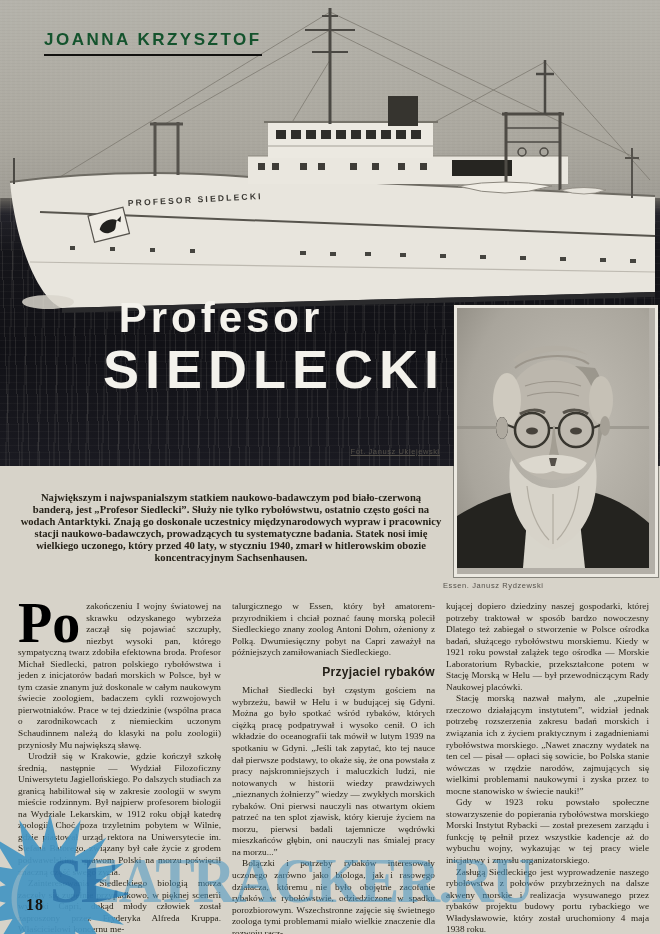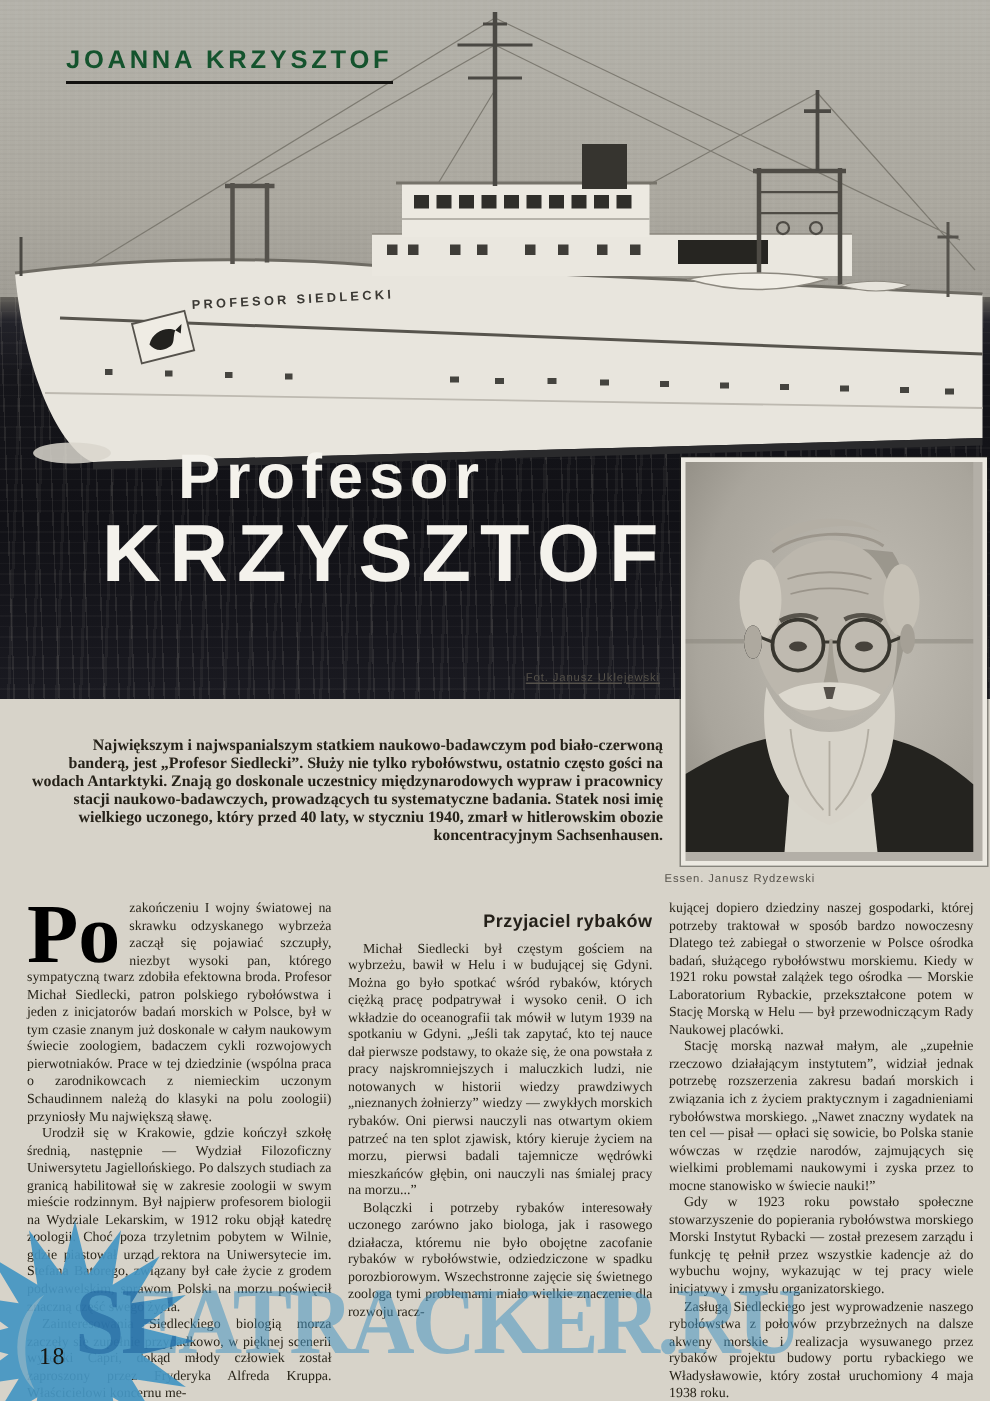--- a/index.html
+++ b/index.html
@@ -33,35 +33,35 @@
   
   .portrait{position:absolute;right:2px;top:305px;width:198px;height:266px;z-index:4;
             background:#b3afa7;border:3px solid #ece9e1;box-shadow:0 0 0 1px rgba(35,35,32,.45);}
   .portrait svg{display:block;}
   .repr-credit{position:absolute;left:443px;top:581px;font-family:"Liberation Sans",sans-serif;
                font-size:7.5px;letter-spacing:.6px;color:#55514a;}
   .fot-credit{position:absolute;left:240px;top:447px;width:200px;text-align:right;
               font-family:"Liberation Sans",sans-serif;font-size:7.5px;letter-spacing:.6px;color:#55514a;text-decoration:underline;}
 
   
-  .lead{position:absolute;left:20px;top:492px;width:422px;text-align:right;
+  .lead{position:absolute;left:20px;top:492px;width:422px;text-align:center;
         font-weight:bold;font-size:10.6px;line-height:11.9px;color:#262219;}
 
   
   .columns{position:absolute;left:18px;top:601px;width:632px;display:flex;gap:11px;z-index:1;}
   .col{flex:0 0 203px;width:203px;font-size:9.25px;line-height:11.55px;
        text-align:justify;color:#282419;}
   .col p{margin:0;}
   .col p.ind{text-indent:10px;}
   .dropcap{float:left;font-weight:bold;font-size:56px;line-height:38px;
            padding:3px 6px 0 0;color:#000000;}
   .subhead{text-align:right;font-family:"Liberation Sans",sans-serif;font-weight:bold;
            font-size:12px;margin:8px 0 7px;color:#242019;letter-spacing:.3px;}
 
-  .pagenum{position:absolute;left:26px;top:896px;z-index:7;font-weight:normal;
+  .pagenum{position:absolute;left:26px;top:896px;z-index:7;font-weight:bold;
            font-size:16px;color:#16140f;letter-spacing:1px;}
 
   
   .wm{position:absolute;inset:0;z-index:5;pointer-events:none;}
   .wm-burst{position:absolute;left:-32px;top:812px;width:164px;height:164px;opacity:.93;}
   .wm-text{position:absolute;left:50px;top:845px;width:620px;
            font-family:"Liberation Serif",serif;font-weight:bold;font-size:63px;
            letter-spacing:-2px;transform:scaleX(.94);transform-origin:left;
            color:#3f92c1;opacity:.52;mix-blend-mode:multiply;white-space:nowrap;}
 </style>
@@ -157,21 +157,21 @@
       <path d="M545,60 L545,114 M536,74 L554,74" stroke="#4a4843" stroke-width="2.5"></path>
       <path d="M632,148 L632,198 M625,158 L639,158" stroke="#55524c" stroke-width="2"></path>
 
       <path d="M458,186 Q505,178 552,186 Q505,200 458,186 Z" fill="#f0ede5" stroke="#8b877e" stroke-width="1"></path>
       <path d="M560,190 Q585,185 606,190 Q585,198 560,190 Z" fill="#e6e3db" stroke="#8b877e" stroke-width="0.8"></path>
 
       <path d="M14,158 L14,184" stroke="#4a4843" stroke-width="2"></path>
     </svg>
     <div class="hero-title">
       <div class="t1">Profesor</div>
-      <div class="t2">KRZYSZTOF</div>
+      <div class="t2">SIEDLECKI</div>
     </div>
   </div>
 
   <div class="byline">JOANNA KRZYSZTOF</div>
 
   <div class="portrait">
     <svg width="192" height="260" viewBox="0 0 192 260">
       <defs>
         <radialGradient id="pbg" cx="60%" cy="45%" r="80%">
           <stop offset="0%" stop-color="#c2beb5"></stop>
@@ -224,20 +224,21 @@
   <div class="lead">Największym i najwspanialszym statkiem naukowo-badawczym pod biało-czerwoną banderą, jest „Profesor Siedlecki”. Służy nie tylko rybołówstwu, ostatnio często gości na wodach Antarktyki. Znają go doskonale uczestnicy międzynarodowych wypraw i pracownicy stacji naukowo-badawczych, prowadzących tu systematyczne badania. Statek nosi imię wielkiego uczonego, który przed 40 laty, w styczniu 1940, zmarł w hitlerowskim obozie koncentracyjnym Sachsenhausen.</div>
 
   <div class="columns">
     <div class="col">
       <span class="dropcap">Po</span>
       <p>zakończeniu I wojny światowej na skrawku odzyskanego wybrzeża zaczął się pojawiać szczupły, niezbyt wysoki pan, którego sympatyczną twarz zdobiła efektowna broda. Profesor Michał Siedlecki, patron polskiego rybołówstwa i jeden z inicjatorów badań morskich w Polsce, był w tym czasie znanym już doskonale w całym naukowym świecie zoologiem, badaczem cykli rozwojowych pierwotniaków. Prace w tej dziedzinie (wspólna praca o zarodnikowcach z niemieckim uczonym Schaudinnem należą do klasyki na polu zoologii) przyniosły Mu największą sławę.</p>
       <p class="ind">Urodził się w Krakowie, gdzie kończył szkołę średnią, następnie — Wydział Filozoficzny Uniwersytetu Jagiellońskiego. Po dalszych studiach za granicą habilitował się w zakresie zoologii w swym mieście rodzinnym. Był najpierw profesorem biologii na Wydziale Lekarskim, w 1912 roku objął katedrę zoologii. Choć poza trzyletnim pobytem w Wilnie, gdzie piastował urząd rektora na Uniwersytecie im. Stefana Batorego, związany był całe życie z grodem podwawelskim, sprawom Polski na morzu poświęcił znaczną część swego życia.</p>
       <p class="ind">Zainteresowania Siedleckiego biologią morza zaczęły się zupełnie przypadkowo, w pięknej scenerii wysepki Capri, dokąd młody człowiek został zaproszony przez Fryderyka Alfreda Kruppa. Właścicielowi koncernu me-</p>
     </div>
     <div class="col">
+      <p>talurgicznego w Essen, który był amatorem-przyrodnikiem i chciał poznać faunę morską polecił Siedleckiego znany zoolog Antoni Dohrn, ożeniony z Polką. Dwumiesięczny pobyt na Capri zaważył na późniejszych zamiłowaniach Siedleckiego.</p>
       <div class="subhead">Przyjaciel rybaków</div>
       <p class="ind">Michał Siedlecki był częstym gościem na wybrzeżu, bawił w Helu i w budującej się Gdyni. Można go było spotkać wśród rybaków, których ciężką pracę podpatrywał i wysoko cenił. O ich wkładzie do oceanografii tak mówił w lutym 1939 na spotkaniu w Gdyni. „Jeśli tak zapytać, kto tej nauce dał pierwsze podstawy, to okaże się, że ona powstała z pracy najskromniejszych i maluczkich ludzi, nie notowanych w historii wiedzy prawdziwych „nieznanych żołnierzy” wiedzy — zwykłych morskich rybaków. Oni pierwsi nauczyli nas otwartym okiem patrzeć na ten splot zjawisk, który kieruje życiem na morzu, pierwsi badali tajemnicze wędrówki mieszkańców głębin, oni nauczyli nas śmialej pracy na morzu...”</p>
       <p class="ind">Bolączki i potrzeby rybaków interesowały uczonego zarówno jako biologa, jak i rasowego działacza, któremu nie było obojętne zacofanie rybaków w rybołówstwie, odziedziczone w spadku porozbiorowym. Wszechstronne zajęcie się świetnego zoologa tymi problemami miało wielkie znaczenie dla rozwoju racz-</p>
     </div>
     <div class="col">
       <p>kującej dopiero dziedziny naszej gospodarki, której potrzeby traktował w sposób bardzo nowoczesny Dlatego też zabiegał o stworzenie w Polsce ośrodka badań, służącego rybołówstwu morskiemu. Kiedy w 1921 roku powstał zalążek tego ośrodka — Morskie Laboratorium Rybackie, przekształcone potem w Stację Morską w Helu — był przewodniczącym Rady Naukowej placówki.</p>
       <p class="ind">Stację morską nazwał małym, ale „zupełnie rzeczowo działającym instytutem”, widział jednak potrzebę rozszerzenia zakresu badań morskich i związania ich z życiem praktycznym i zagadnieniami rybołówstwa morskiego. „Nawet znaczny wydatek na ten cel — pisał — opłaci się sowicie, bo Polska stanie wówczas w rzędzie narodów, zajmujących się wielkimi problemami naukowymi i zyska przez to mocne stanowisko w świecie nauki!”</p>
       <p class="ind">Gdy w 1923 roku powstało społeczne stowarzyszenie do popierania rybołówstwa morskiego Morski Instytut Rybacki — został prezesem zarządu i funkcję tę pełnił przez wszystkie kadencje aż do wybuchu wojny, wykazując w tej pracy wiele inicjatywy i zmysłu organizatorskiego.</p>
       <p class="ind">Zasługą Siedleckiego jest wyprowadzenie naszego rybołówstwa z połowów przybrzeżnych na dalsze akweny morskie i realizacja wysuwanego przez rybaków projektu budowy portu rybackiego we Władysławowie, który został uruchomiony 4 maja 1938 roku.</p>
     </div>

